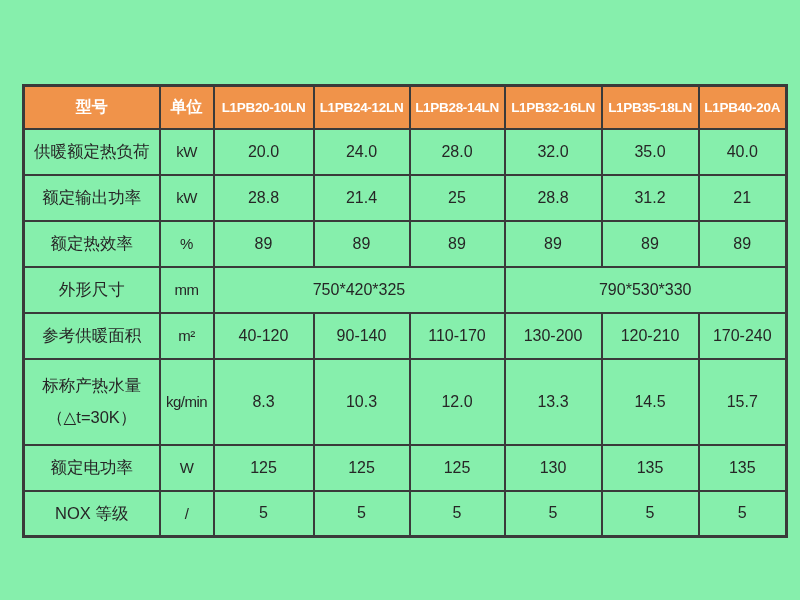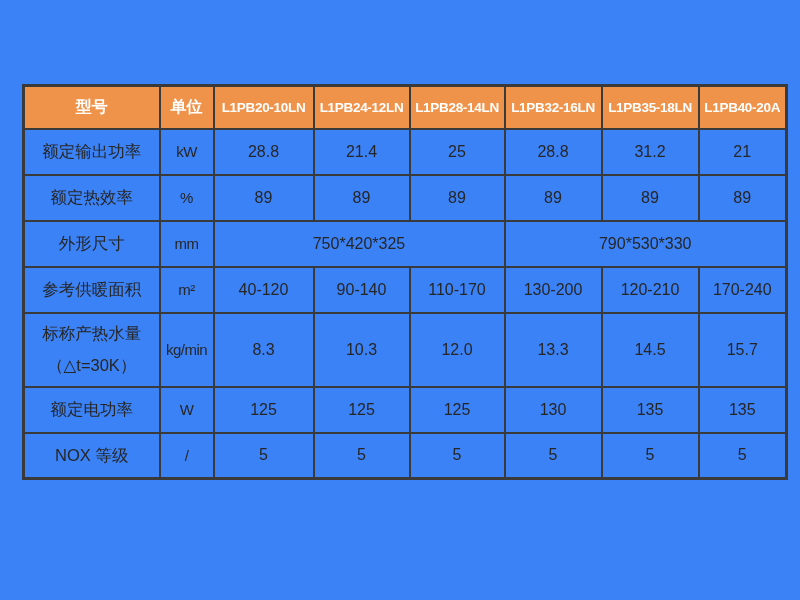--- a/index.html
+++ b/index.html
@@ -8,42 +8,42 @@
     background: #ffffff;
     width: 800px;
     height: 600px;
     font-family: "Liberation Sans", "DejaVu Sans", sans-serif;
     -webkit-font-smoothing: antialiased;
   }
   .page {
     position: relative;
     width: 800px;
     height: 600px;
-    background: #3b82f6;
+    background: #86efac;
     overflow: hidden;
   }
   table.spec {
     position: absolute;
     left: 22px;
     top: 84px;
     width: 763px;
     border-collapse: collapse;
     table-layout: fixed;
     border: 3px solid #3a3a3a;
   }
   table.spec th, table.spec td {
     border: 2px solid #3a3a3a;
     text-align: center;
     vertical-align: middle;
     padding: 0 2px;
     overflow: hidden;
   }
   thead tr { height: 43px; }
   tbody tr { height: 46px; }
-  tbody tr.tall { height: 74px; }
+  tbody tr.tall { height: 86px; }
   thead th {
     background: #f0934a;
     color: #ffffff;
     font-weight: bold;
     font-size: 16px;
     border-bottom: 3px solid #3a3a3a;
   }
   thead th.model-col {
     font-size: 13.5px;
     letter-spacing: -0.3px;
@@ -81,20 +81,30 @@
         <th>单位</th>
         <th class="model-col">L1PB20-10LN</th>
         <th class="model-col">L1PB24-12LN</th>
         <th class="model-col">L1PB28-14LN</th>
         <th class="model-col">L1PB32-16LN</th>
         <th class="model-col">L1PB35-18LN</th>
         <th class="model-col">L1PB40-20A</th>
       </tr>
     </thead>
     <tbody>
+      <tr>
+        <td class="row-label">供暖额定热负荷</td>
+        <td class="unit-cell">kW</td>
+        <td class="value-cell">20.0</td>
+        <td class="value-cell">24.0</td>
+        <td class="value-cell">28.0</td>
+        <td class="value-cell">32.0</td>
+        <td class="value-cell">35.0</td>
+        <td class="value-cell">40.0</td>
+      </tr>
       <tr>
         <td class="row-label">额定输出功率</td>
         <td class="unit-cell">kW</td>
         <td class="value-cell">28.8</td>
         <td class="value-cell">21.4</td>
         <td class="value-cell">25</td>
         <td class="value-cell">28.8</td>
         <td class="value-cell">31.2</td>
         <td class="value-cell">21</td>
       </tr>

